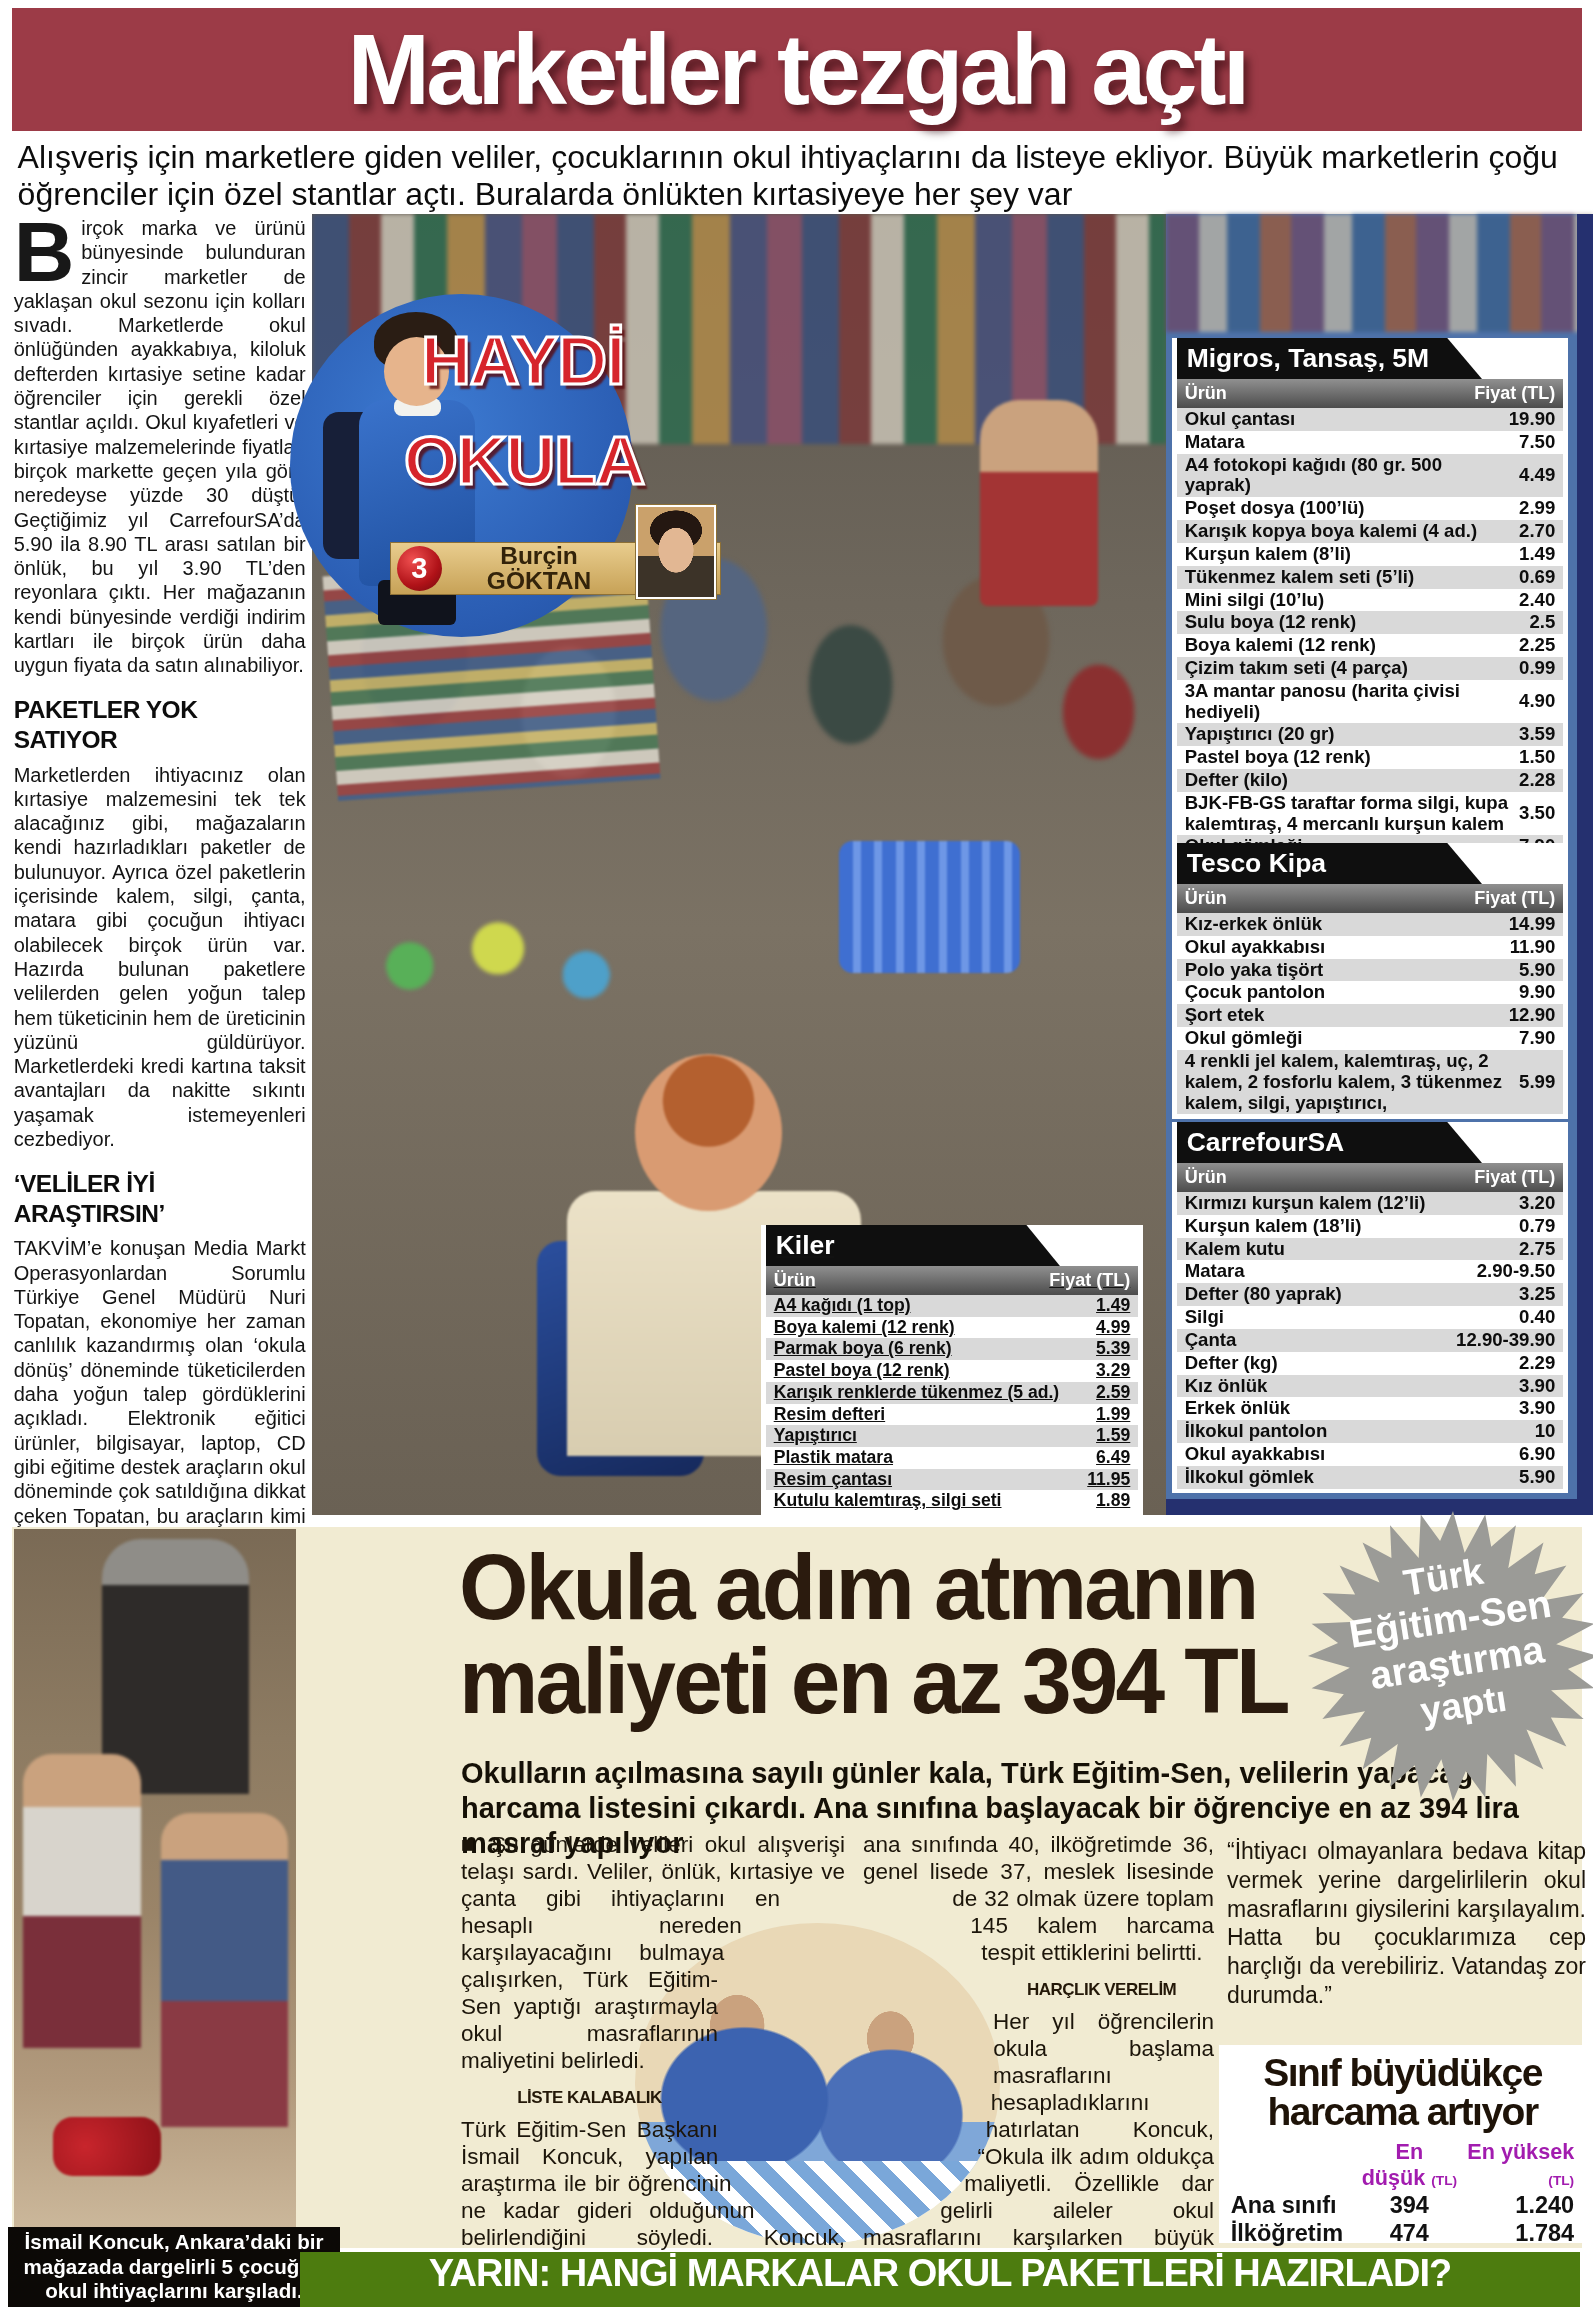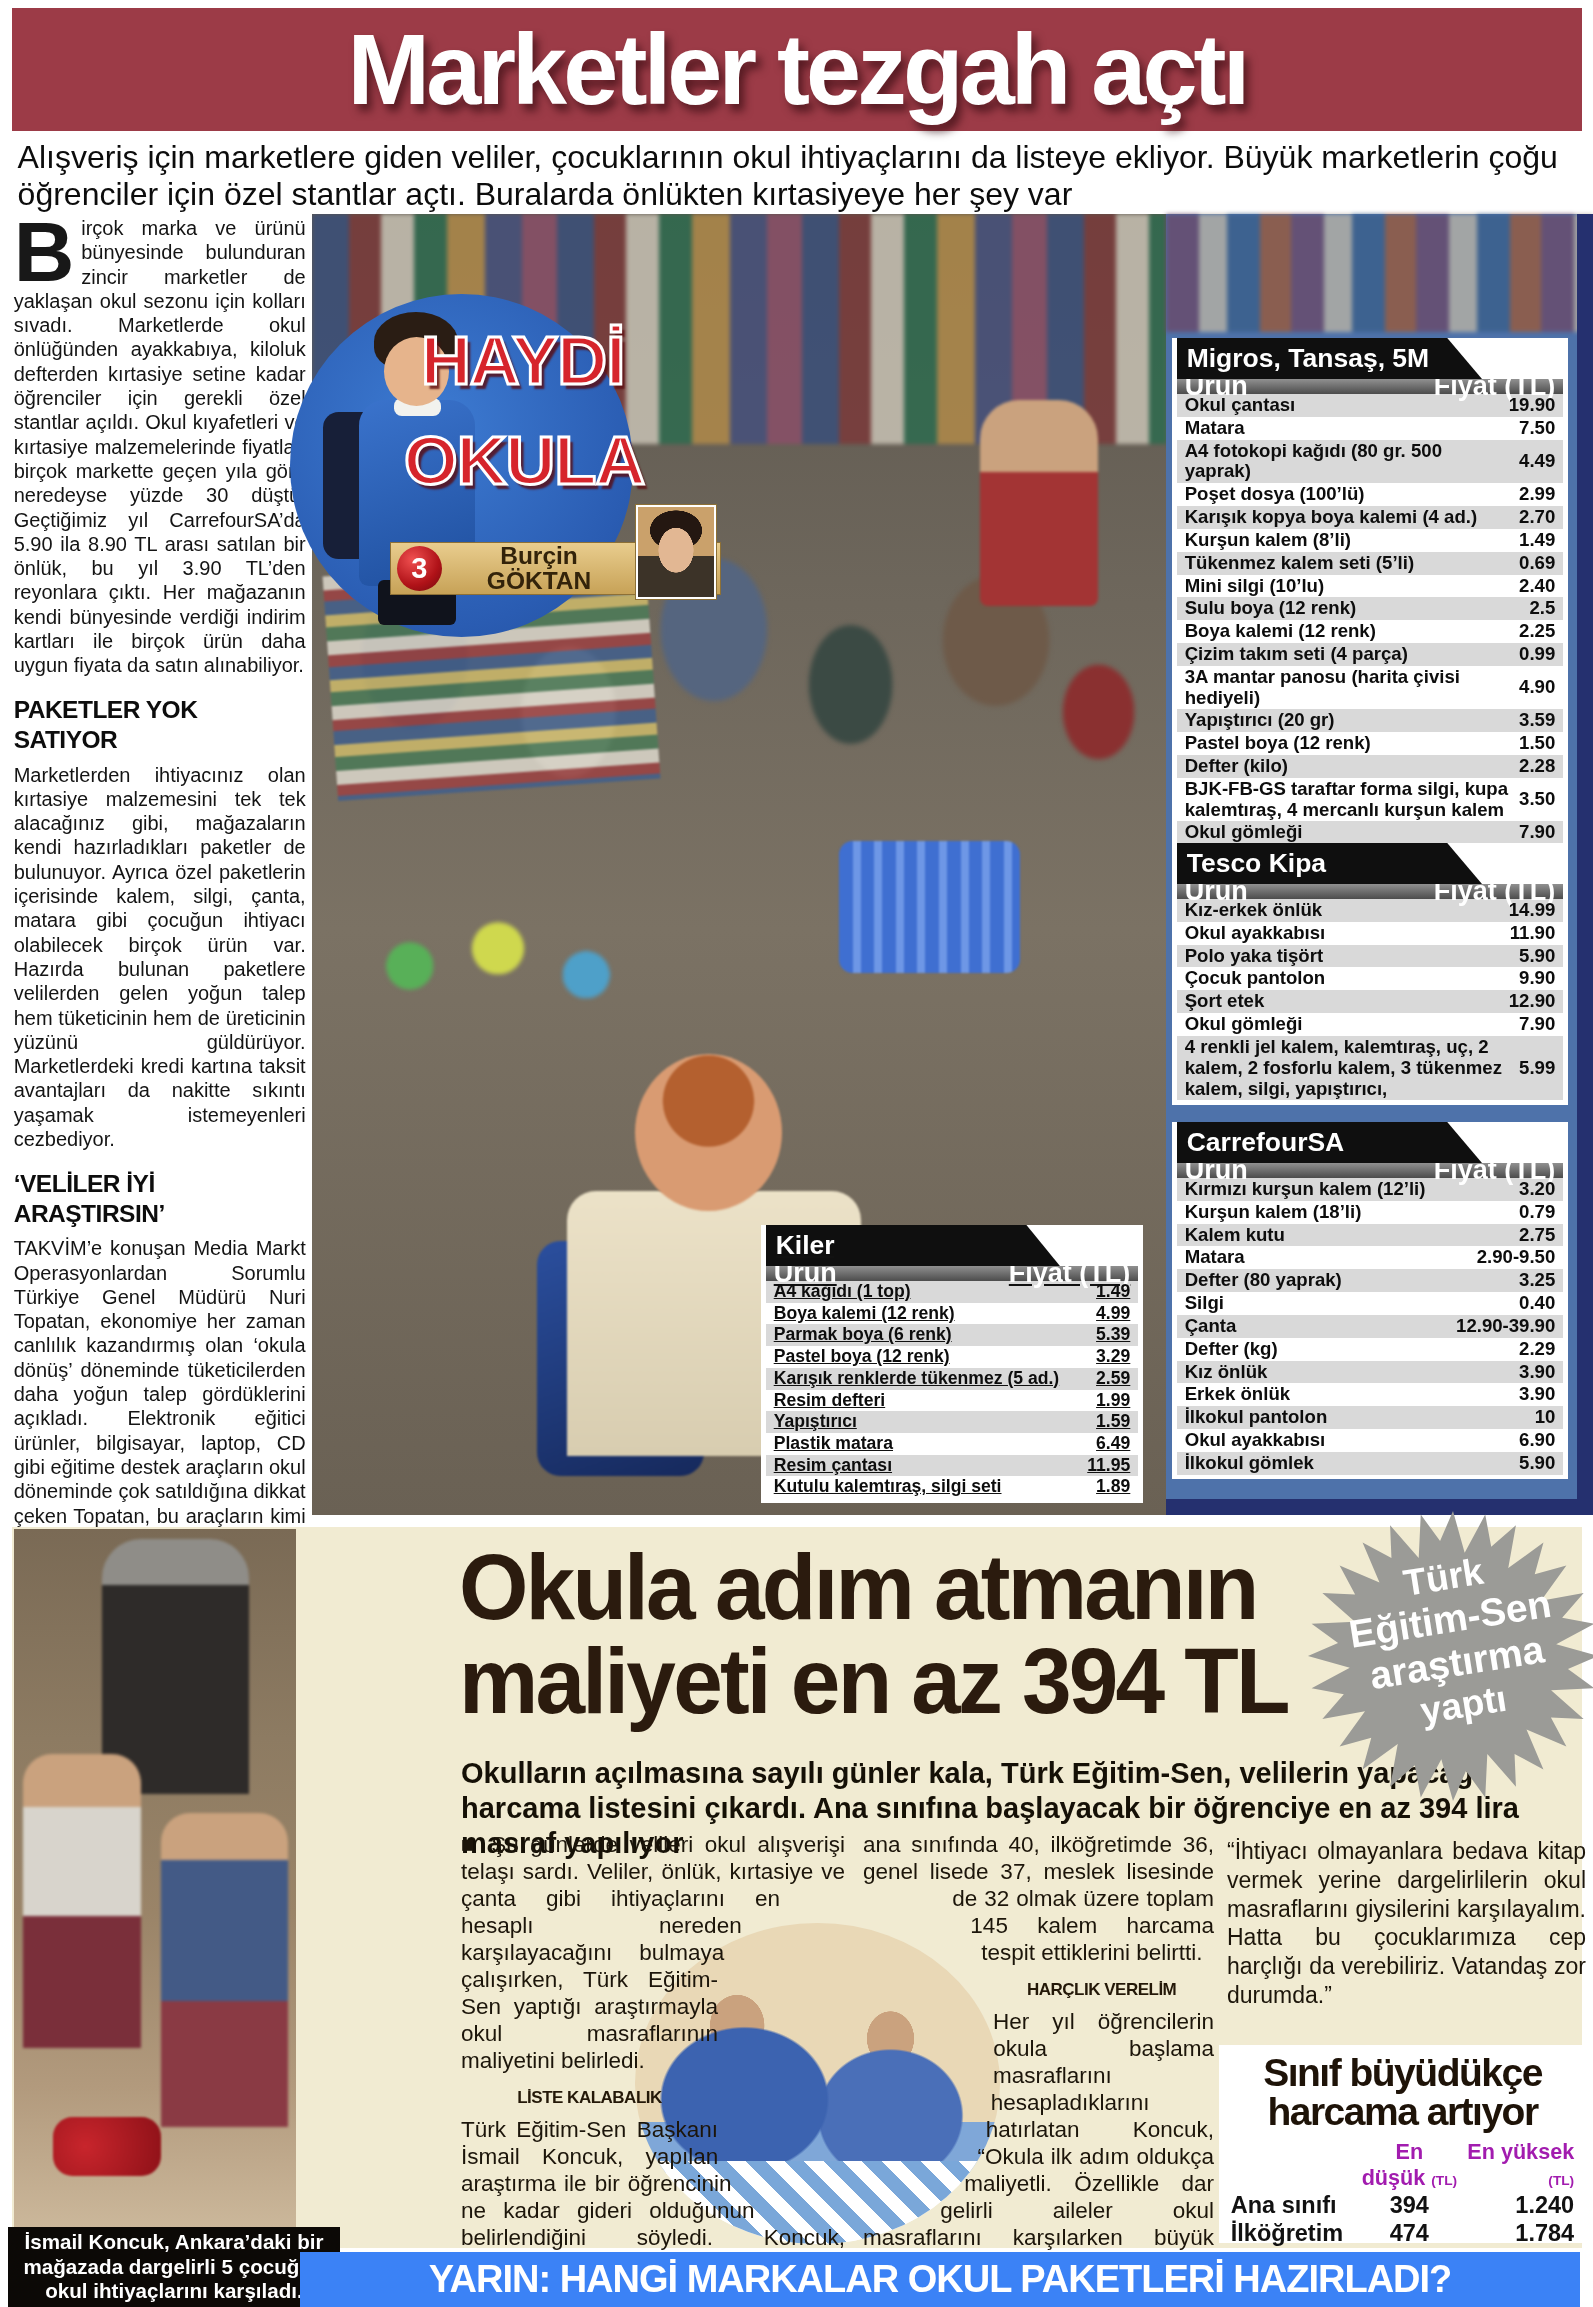--- a/index.html
+++ b/index.html
@@ -77,22 +77,22 @@
   .byline-name .ln{font-size:24.5px;font-weight:800;display:block;}
   .portrait{width:76px;height:90px;margin:-33px 3.9px 0 0;flex:0 0 auto;border:2.9px solid #fff;
     outline:1px solid #8d7036;background:
       radial-gradient(29px 37px at 50% 48%,#e2b793 0 60%,transparent 61%),
       radial-gradient(43px 33px at 50% 26%,#241711 0 60%,transparent 61%),
       linear-gradient(180deg,#caa16b 0 55%,#3c3328 55% 100%);}
   
   .ptable{position:absolute;background:#fff;padding:0 4.9px 4.9px;box-sizing:border-box;z-index:4;}
   .pt-head{height:41px;background:#0f0f0f;clip-path:polygon(0 0,70% 0,79% 100%,0 100%);}
   .pt-head span{color:#fff;font-size:26.5px;font-weight:800;line-height:41px;padding-left:9.8px;display:block;white-space:nowrap;}
-  .pt-sub{height:15px;background:linear-gradient(180deg,#909090,#4c4c4c);display:flex;
-    justify-content:space-between;align-items:center;padding:0 7.8px;color:#fff;font-size:27px;font-weight:800;}
+  .pt-sub{height:29px;background:linear-gradient(180deg,#909090,#4c4c4c);display:flex;
+    justify-content:space-between;align-items:center;padding:0 7.8px;color:#fff;font-size:18px;font-weight:800;}
   .prow{display:flex;justify-content:space-between;align-items:center;padding:1px 7.8px;
     min-height:20.6px;font-size:18.6px;line-height:1.12;font-weight:700;color:#0d0d0d;}
   .prow.shade{background:#d9d9d9;}
   .prow .it{flex:1;padding-right:9.8px;}
   .prow .pr{white-space:nowrap;}
   #table-migros{left:1172px;top:338px;width:396px;}
   #table-tesco{left:1172px;top:843px;width:396px;}
   #table-carrefour{left:1172px;top:1122px;width:396px;}
   #table-kiler{left:761px;top:1225px;width:382px;text-decoration:underline;}
   #table-kiler .prow{min-height:18.6px;font-size:17.6px;}
@@ -154,22 +154,22 @@
     padding:7.8px 11.8px;box-sizing:border-box;}
   .stats .t{font-size:39px;font-weight:800;letter-spacing:-1.5px;color:#1e1308;text-align:center;line-height:1.0;}
   .shdr{display:grid;grid-template-columns:38% 28% 34%;margin-top:7.8px;font-size:21.6px;font-weight:700;color:#a21caf;}
   .shdr span:nth-child(2){text-align:center;}
   .shdr span:nth-child(3){text-align:right;}
   .shdr small{font-size:13.7px;font-weight:600;}
   .srow{display:grid;grid-template-columns:38% 28% 34%;font-size:23.5px;font-weight:600;color:#111;line-height:1.22;}
   .srow span:nth-child(2){text-align:center;}
   .srow span:nth-child(3){text-align:right;}
   
-  .redbar{position:absolute;left:300px;top:2252px;width:1280px;height:55px;background:#3b82f6;z-index:4;
-    display:flex;align-items:center;justify-content:center;}
+  .redbar{position:absolute;left:300px;top:2252px;width:1280px;height:55px;background:#4d7c0f;z-index:4;
+    display:flex;align-items:flex-start;justify-content:center;}
   .redbar span{color:#fff;font-size:38px;font-weight:800;letter-spacing:-1px;white-space:nowrap;}
 </style>
 </head>
 <body>
 
 <div id="page">
 
   <div class="masthead">
     <div class="hl">Marketler tezgah açtı</div>
   </div>

